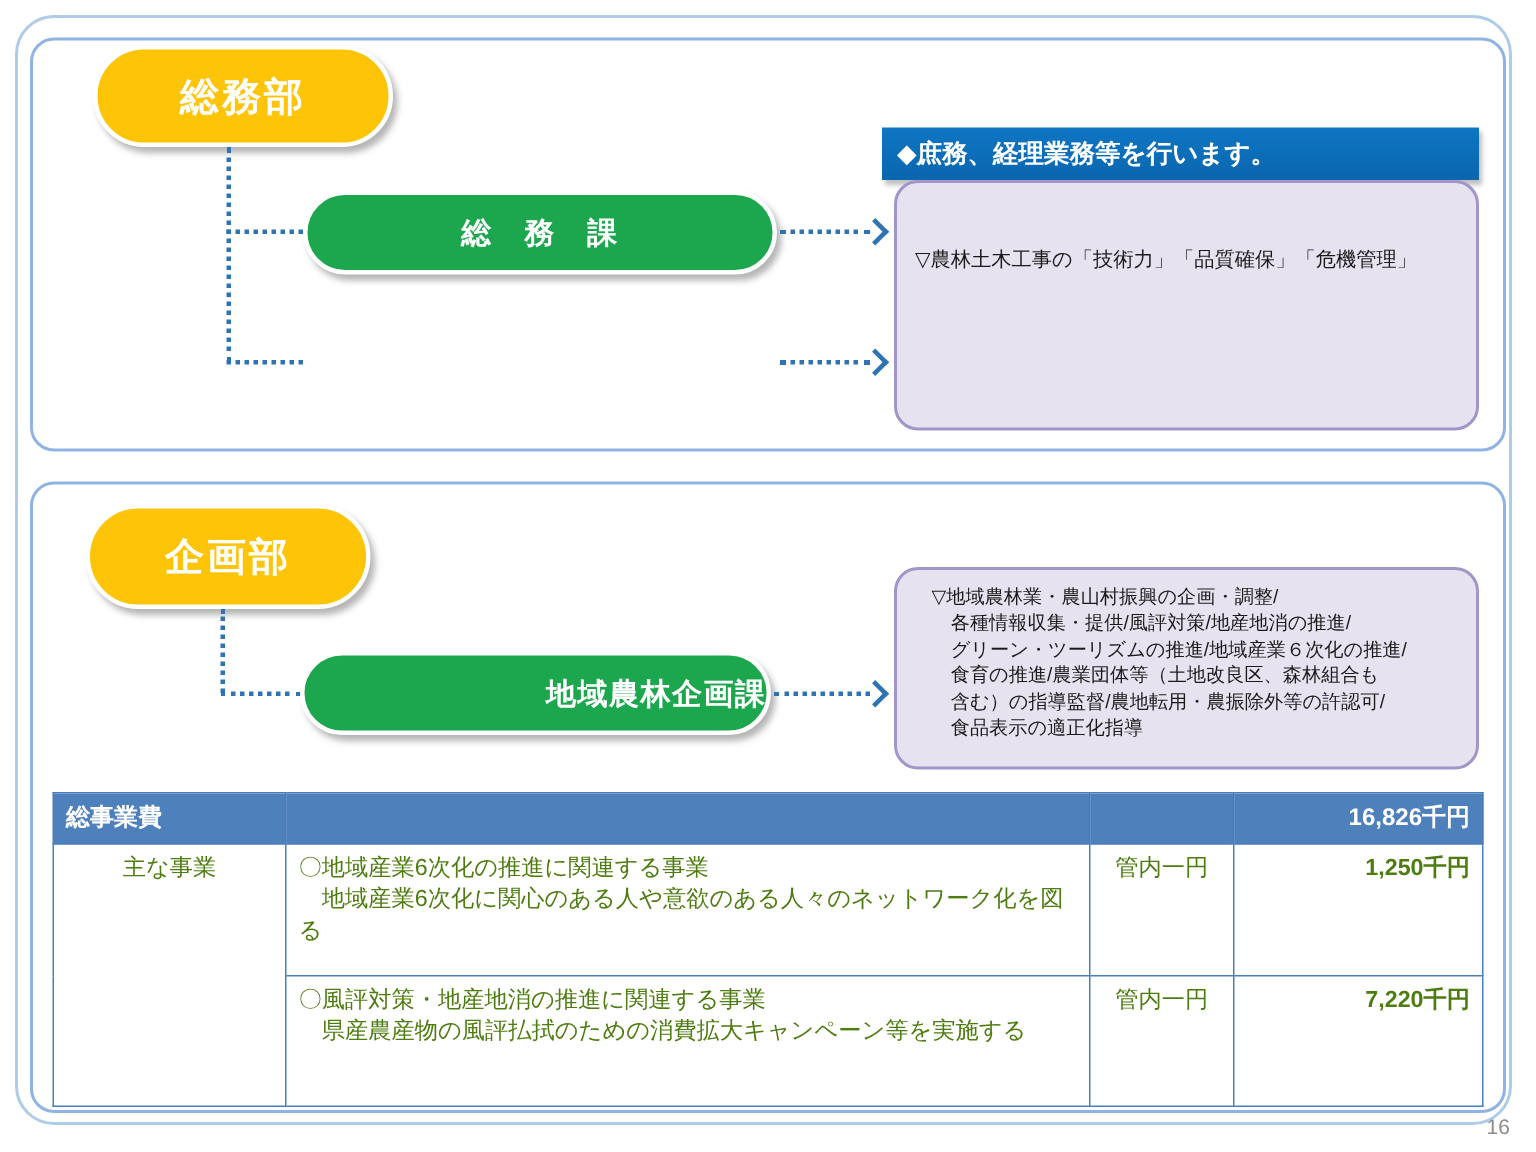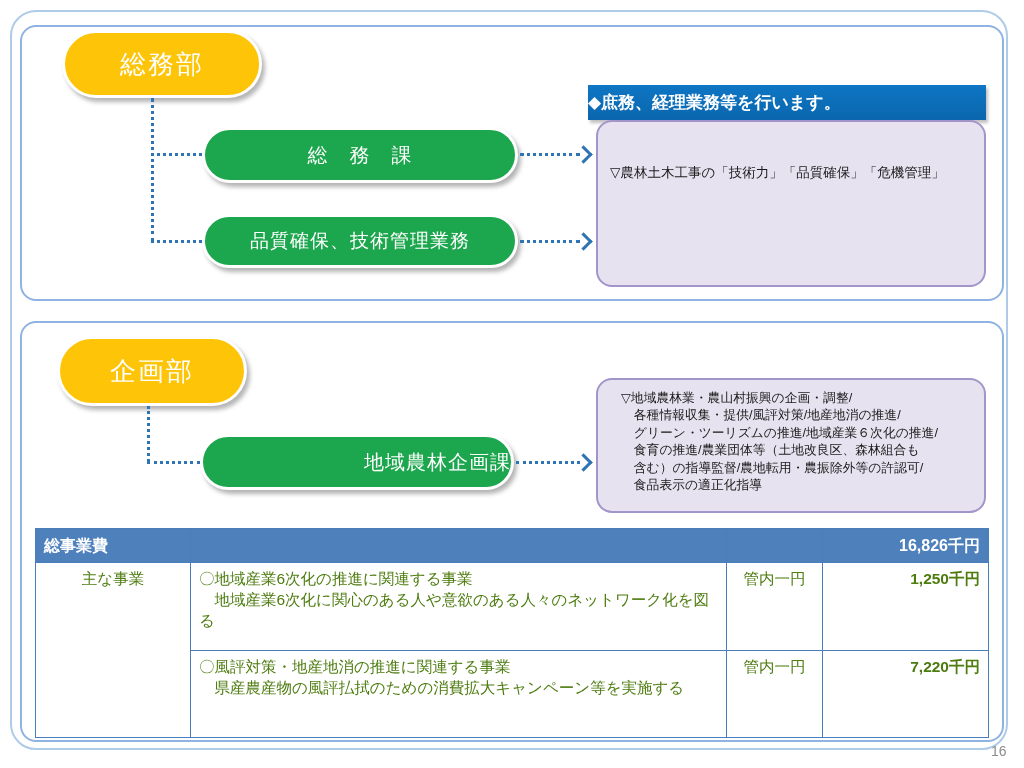--- a/index.html
+++ b/index.html
@@ -6,39 +6,39 @@
   body{font-family:"Liberation Sans","DejaVu Sans",sans-serif;}
   #stage{position:relative;width:1024px;height:768px;background:#fff;overflow:hidden;}
 
   .slide-border{position:absolute;left:10px;top:10px;width:998px;height:740px;
     border:2px solid #AECBE8;border-radius:26px;box-sizing:border-box;}
   .panel{position:absolute;border:2px solid #8FB3E2;border-radius:16px;box-sizing:border-box;background:#fff;}
   #panel1{left:20px;top:25px;width:984px;height:276px;}
   #panel2{left:20px;top:321px;width:984px;height:421px;}
 
   .pill{position:absolute;display:flex;align-items:center;justify-content:center;
-    color:#fff;font-weight:normal;box-sizing:border-box;border:3px solid #fff;
+    color:#fff;font-weight:bold;box-sizing:border-box;border:3px solid #fff;
     box-shadow:3px 4px 4px rgba(90,90,90,.45);}
   .pill.yellow{background:#FDC408;font-size:26px;letter-spacing:2px;}
   .pill.green{background:#1CA64D;font-size:20px;letter-spacing:1px;}
 
   #pill-somu{left:62px;top:30px;width:200px;height:68px;border-radius:36px;}
   #pill-kikaku{left:57px;top:336px;width:190px;height:70px;border-radius:37px;}
   #pill-g1{left:202px;top:127px;width:316px;height:56px;border-radius:30px;}
   #pill-g2{left:202px;top:214px;width:316px;height:54px;border-radius:29px;font-size:19px;}
   #pill-g3{left:200px;top:434px;width:314px;height:56px;border-radius:30px;justify-content:flex-end;}
 
   .conn-v{position:absolute;width:0;border-left:3px dotted #2E74B5;}
   .conn-h{position:absolute;height:0;border-top:3px dotted #2E74B5;}
   .chevron{position:absolute;width:10px;height:10px;border-top:3px solid #2E74B5;
     border-right:3px solid #2E74B5;transform:rotate(45deg);}
 
   .bluehead{position:absolute;width:398px;height:35px;line-height:35px;
     background:linear-gradient(#0E76C4,#0A66AD);color:#fff;font-weight:bold;font-size:17px;
-    padding-left:0;box-sizing:border-box;box-shadow:2px 3px 3px rgba(0,0,0,.25);}
+    padding-left:10px;box-sizing:border-box;box-shadow:2px 3px 3px rgba(0,0,0,.25);}
   #bluehead1{left:588px;top:85px;}
   #bluehead2{left:588px;top:343px;}
 
   .lavender{position:absolute;background:#E7E2EF;border:2px solid #A295C9;border-radius:16px;
     box-sizing:border-box;color:#1a1a1a;}
   #lav1{left:596px;top:120px;width:390px;height:167px;padding:15px 12px;font-size:13.5px;line-height:1.38;}
   #lav2{left:596px;top:378px;width:390px;height:135px;padding:9px 23px;font-size:12.8px;line-height:1.36;}
   .prewrap{white-space:pre-line;margin:0;}
   #lav1 .block2{margin-top:27px;}
 
@@ -67,23 +67,20 @@
   <div id="pill-somu" class="pill yellow">
     <span>総務部</span>
   </div>
 
   <div class="conn-v" style="left:151px;top:98px;height:144px;"></div>
   <div class="conn-h" style="left:151px;top:153px;width:51px;"></div>
   <div class="conn-h" style="left:151px;top:240px;width:51px;"></div>
 
   <div id="pill-g1" class="pill green">
     <span>総　務　課</span>
-  </div>
-  <div id="pill-g2" class="pill green">
-    <span>品質確保、技術管理業務</span>
   </div>
 
   <div class="conn-h" style="left:520px;top:153px;width:60px;"></div>
   <div class="chevron" style="left:577px;top:148px;"></div>
   <div class="conn-h" style="left:520px;top:240px;width:60px;"></div>
   <div class="chevron" style="left:577px;top:235px;"></div>
 
   <div id="bluehead1" class="bluehead">◆庶務、経理業務等を行います。</div>
 
   <div id="lav1" class="lavender">

